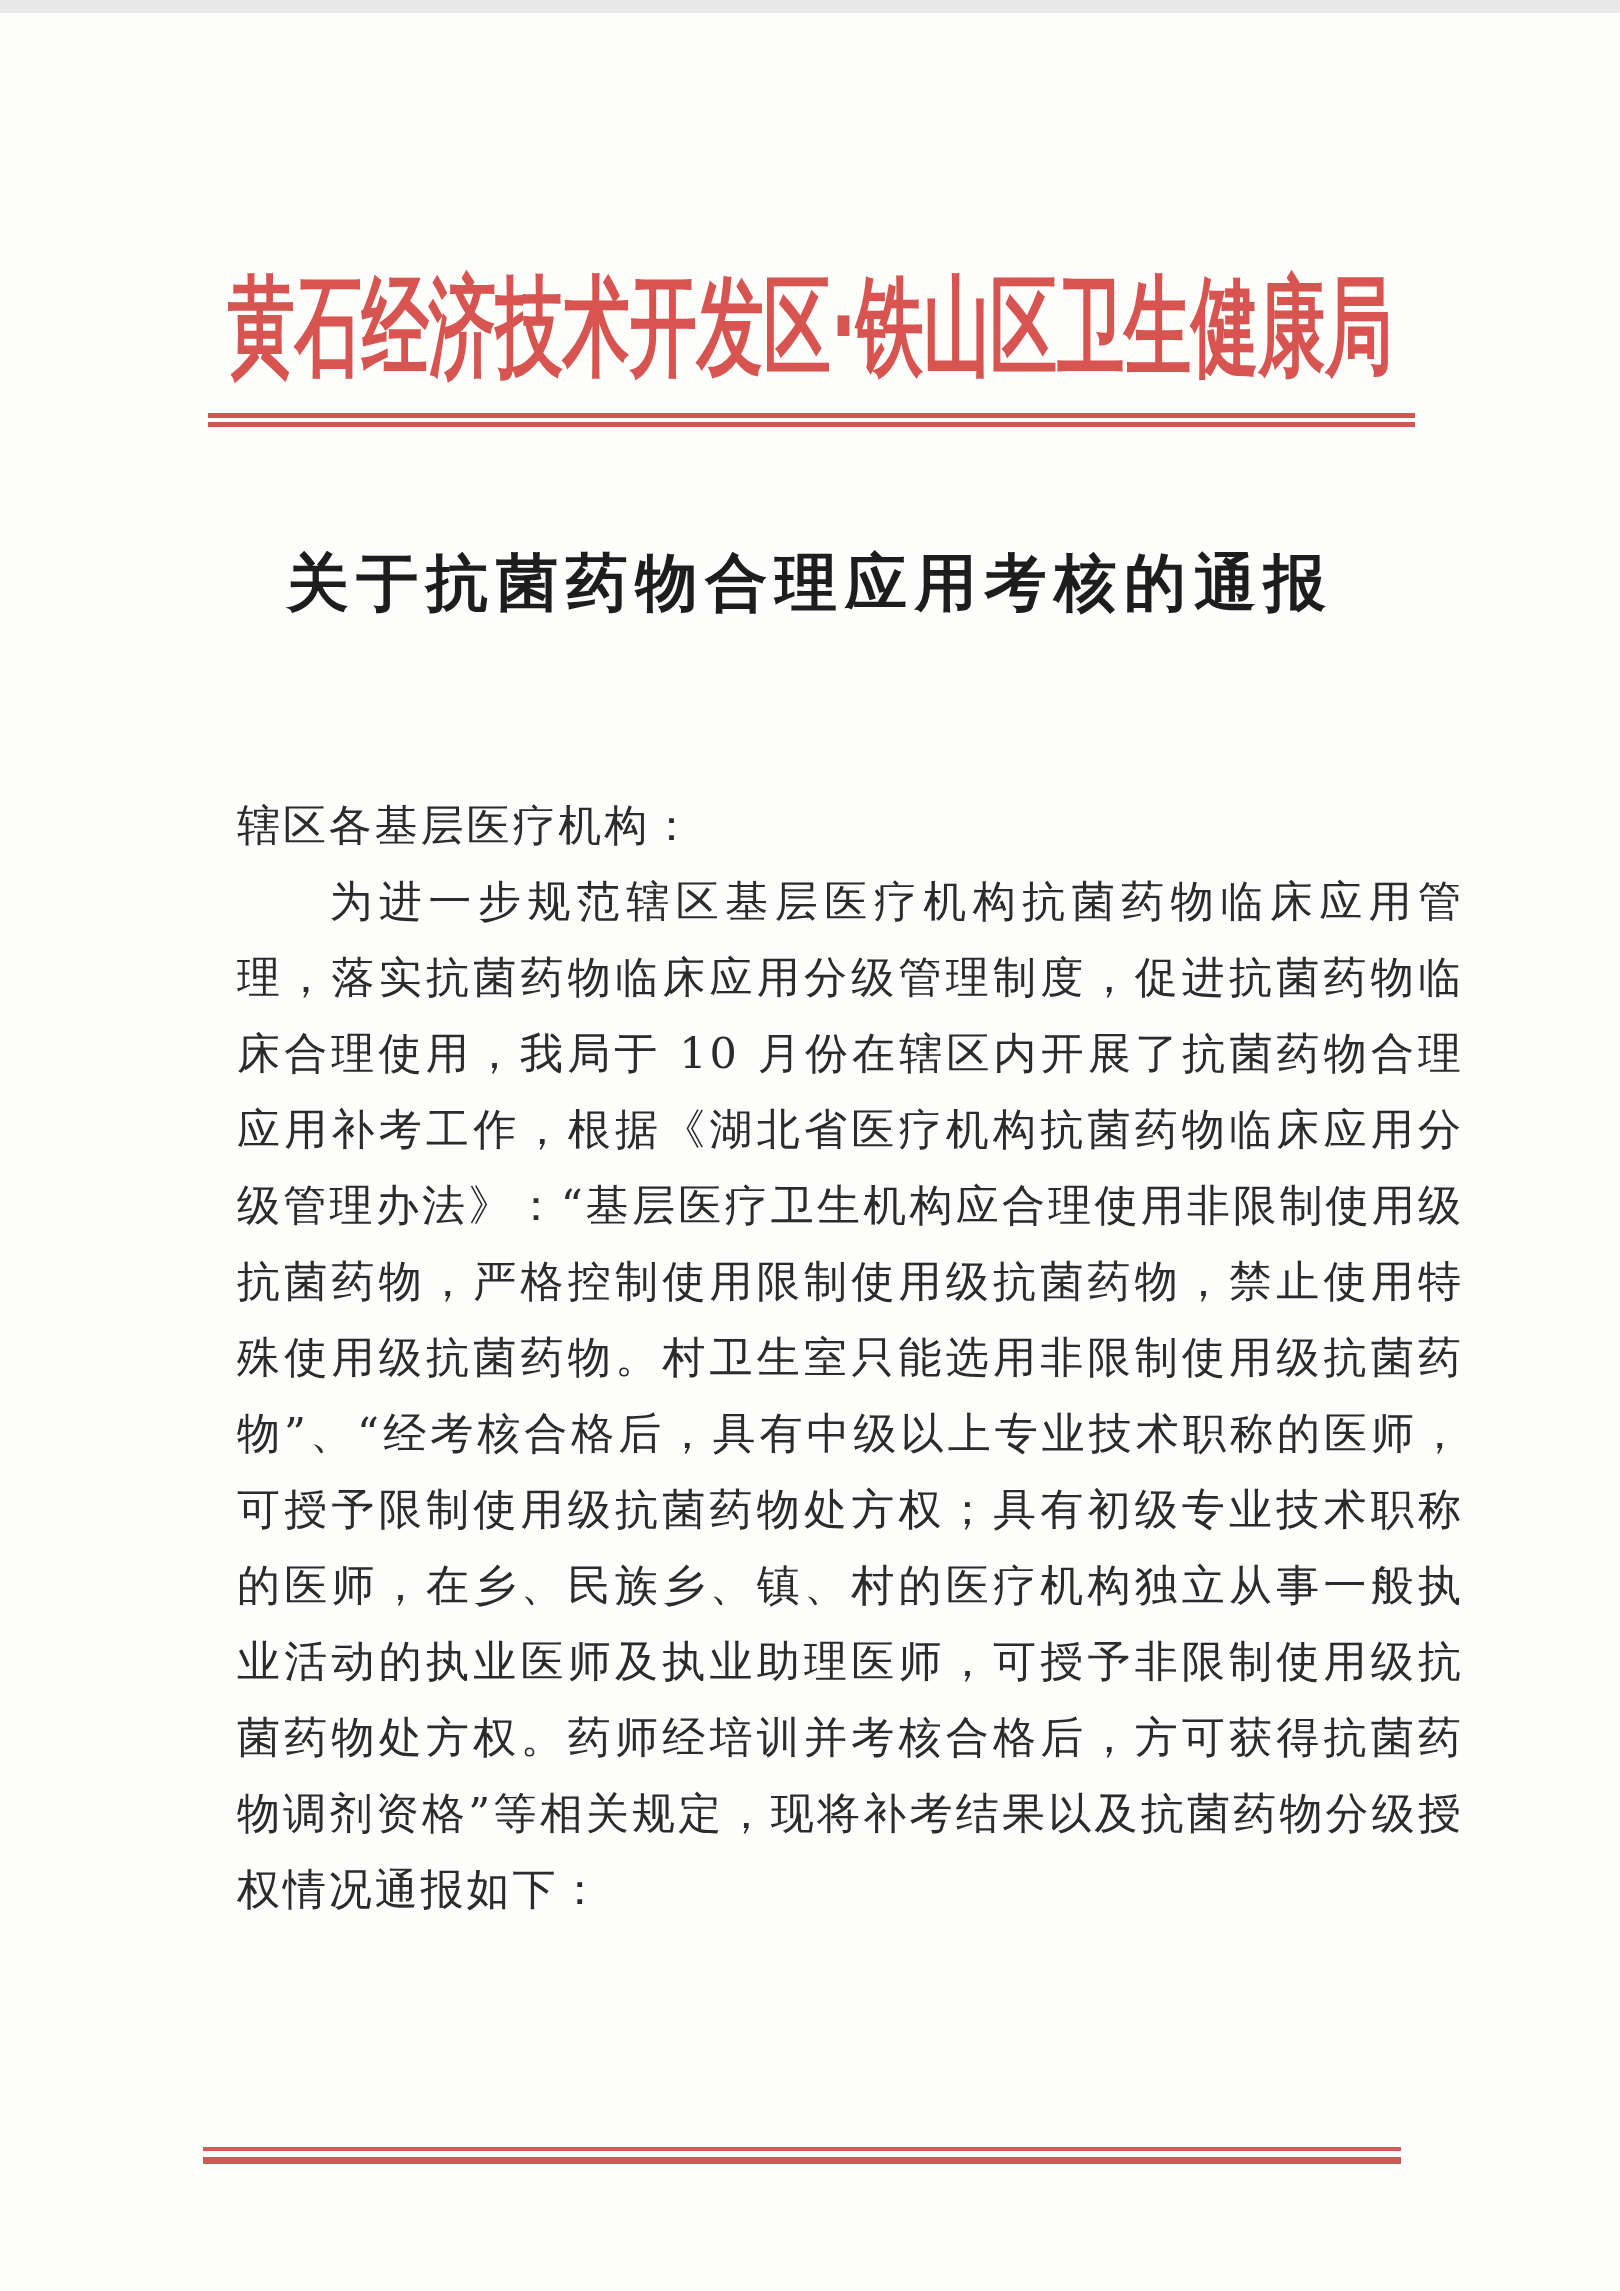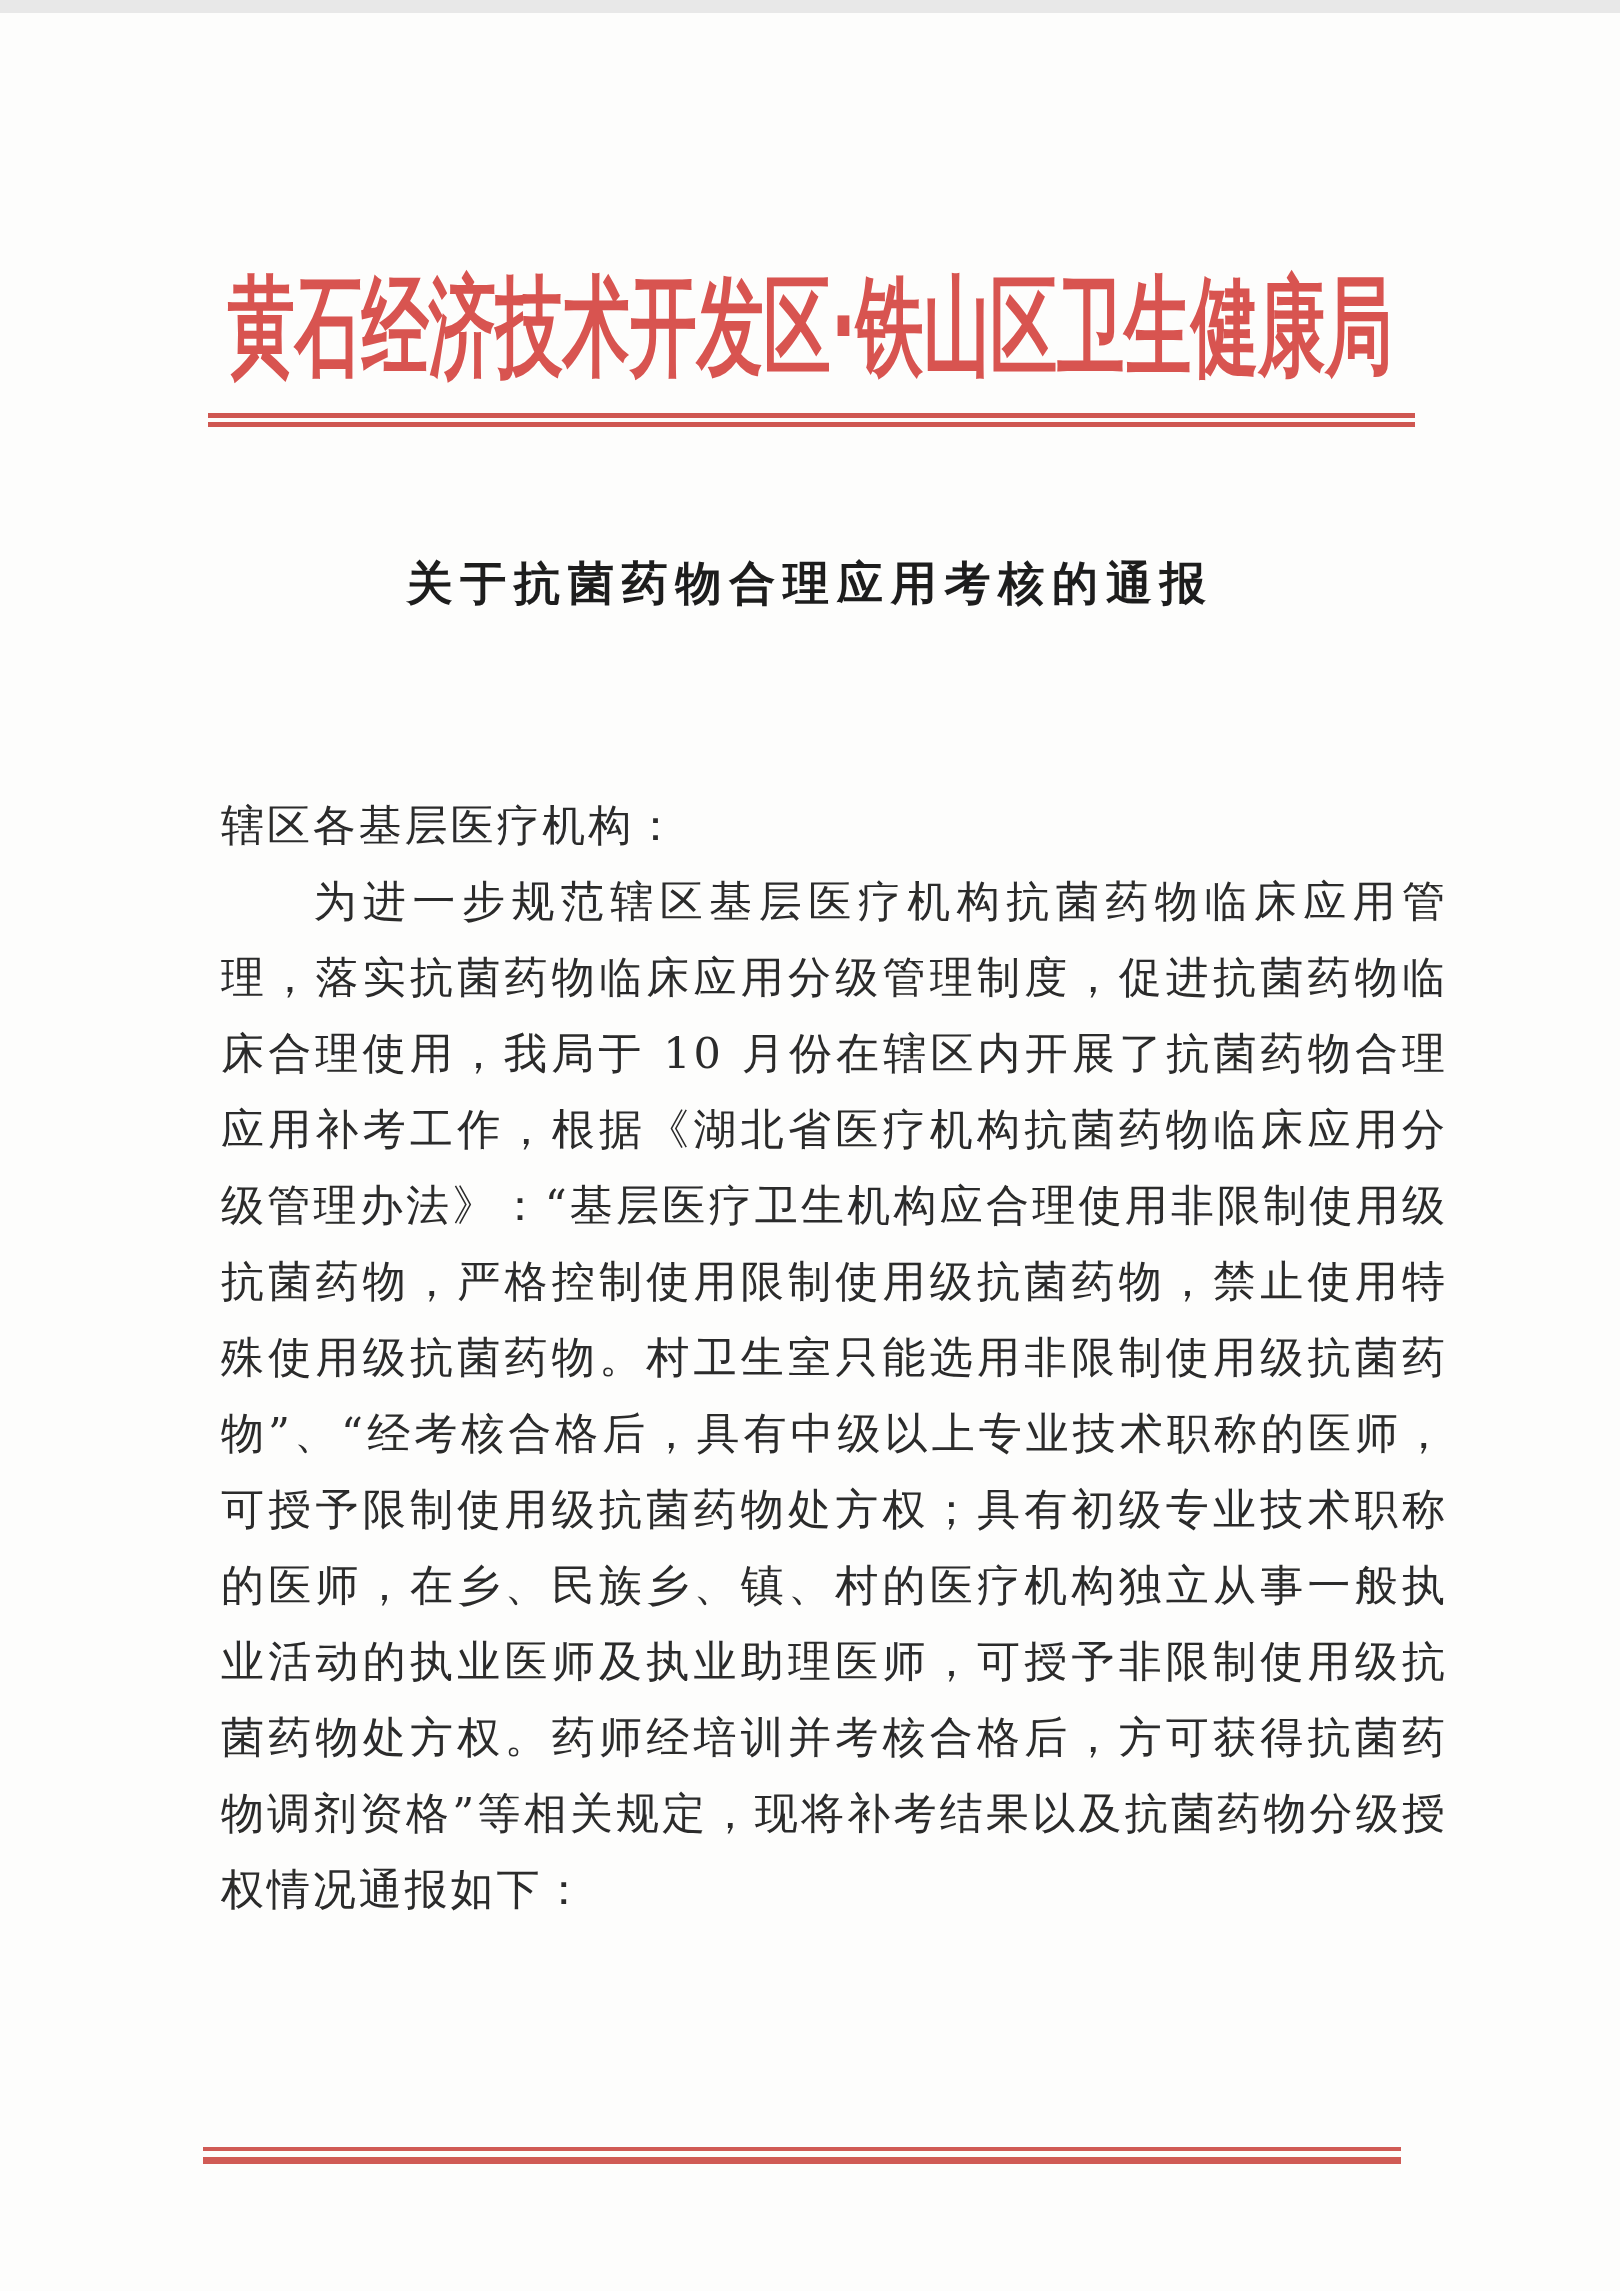--- a/index.html
+++ b/index.html
@@ -52,29 +52,29 @@
   
   .doc-title {
     position: absolute;
     top: 532px;
     left: 98px;
     width: 1424px;
     text-align: center;
     font-family: "DejaVu Serif", serif;
     font-weight: bold;
     color: #1d1d1d;
-    font-size: 46px;
+    font-size: 62px;
     line-height: 76px;
     letter-spacing: 7.8px;
   }
   
   .body-block {
     position: absolute;
     top: 774px;
-    left: 221px;
+    left: 237px;
     width: 1227px;
     font-family: "DejaVu Serif", serif;
     font-size: 43px;
     line-height: 76px;
     letter-spacing: 2.9px;
     color: var(--text-color);
     text-align: justify;
     text-justify: inter-character;
   }
   .body-block p {

